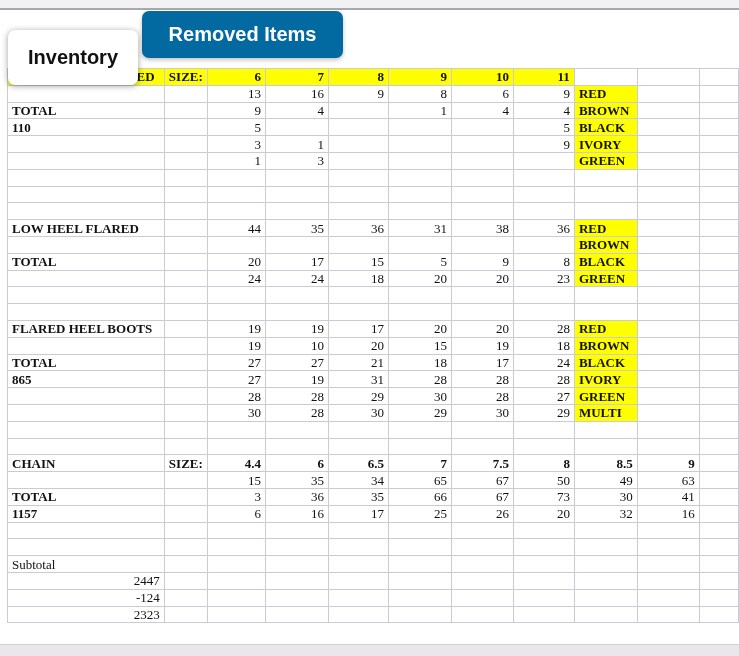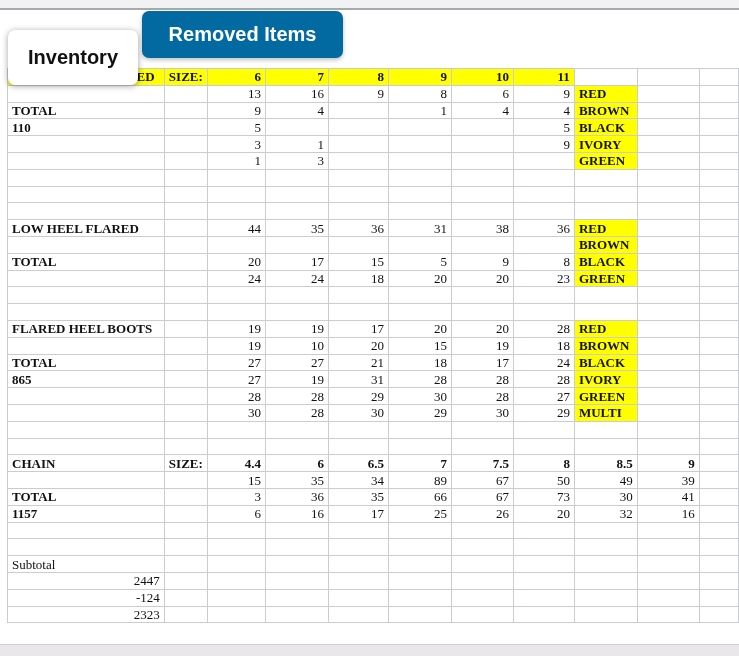--- a/index.html
+++ b/index.html
@@ -383,25 +383,25 @@
             <td class="num b">8.5</td>
             <td class="num b">9</td>
             <td class=""></td>
           </tr>
           <tr>
             <td class=""></td>
             <td class=""></td>
             <td class="num">15</td>
             <td class="num">35</td>
             <td class="num">34</td>
-            <td class="num">89</td>
+            <td class="num">65</td>
             <td class="num">67</td>
             <td class="num">50</td>
             <td class="num">49</td>
-            <td class="num">39</td>
+            <td class="num">63</td>
             <td class=""></td>
           </tr>
           <tr>
             <td class="lab b">TOTAL</td>
             <td class=""></td>
             <td class="num">3</td>
             <td class="num">36</td>
             <td class="num">35</td>
             <td class="num">66</td>
             <td class="num">67</td>

